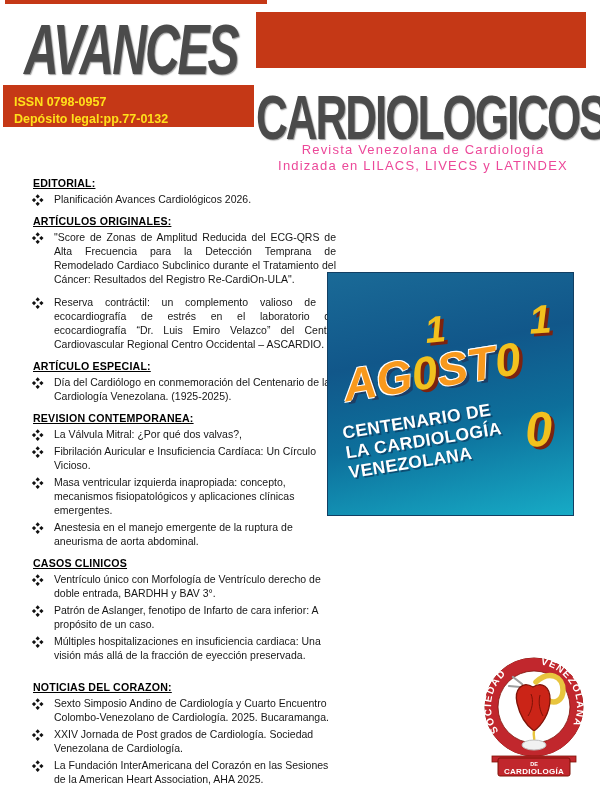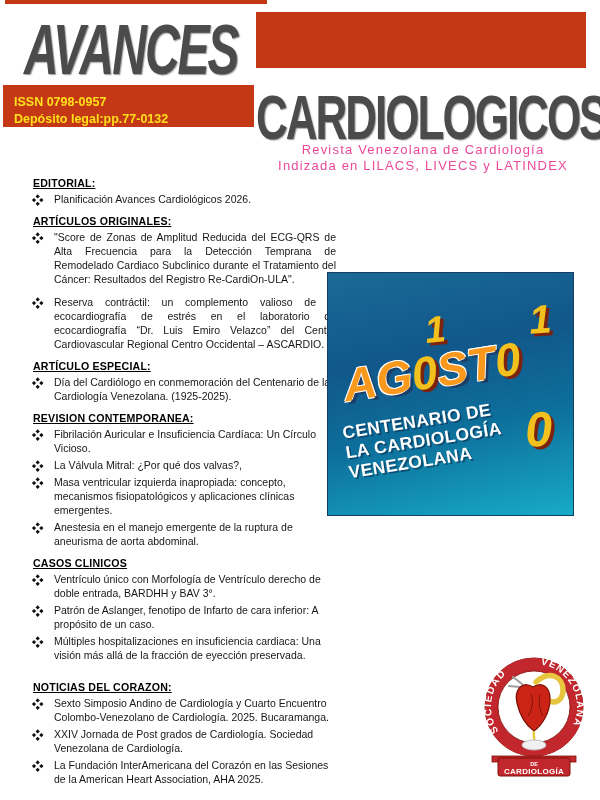--- a/index.html
+++ b/index.html
@@ -122,27 +122,27 @@
         <span class="itext">Día del Cardiólogo en conmemoración del Centenario de la Cardiología Venezolana.  (1925-2025).</span>
       </div>
     </div>
 
     <div class="sec">
       <div class="h">REVISION CONTEMPORANEA:</div>
       <div class="item">
         <span class="bullet">
             <i></i>
           </span>
+        <span class="itext">La Válvula Mitral: ¿Por qué dos valvas?,</span>
+      </div>
+      <div class="item">
+        <span class="bullet">
+            <i></i>
+          </span>
         <span class="itext">Fibrilación Auricular e Insuficiencia Cardíaca: Un Círculo Vicioso.</span>
-      </div>
-      <div class="item">
-        <span class="bullet">
-            <i></i>
-          </span>
-        <span class="itext">La Válvula Mitral: ¿Por qué dos valvas?,</span>
       </div>
       <div class="item">
         <span class="bullet">
             <i></i>
           </span>
         <span class="itext">Masa ventricular izquierda inapropiada: concepto, mecanismos fisiopatológicos y aplicaciones clínicas emergentes.</span>
       </div>
       <div class="item">
         <span class="bullet">
             <i></i>

